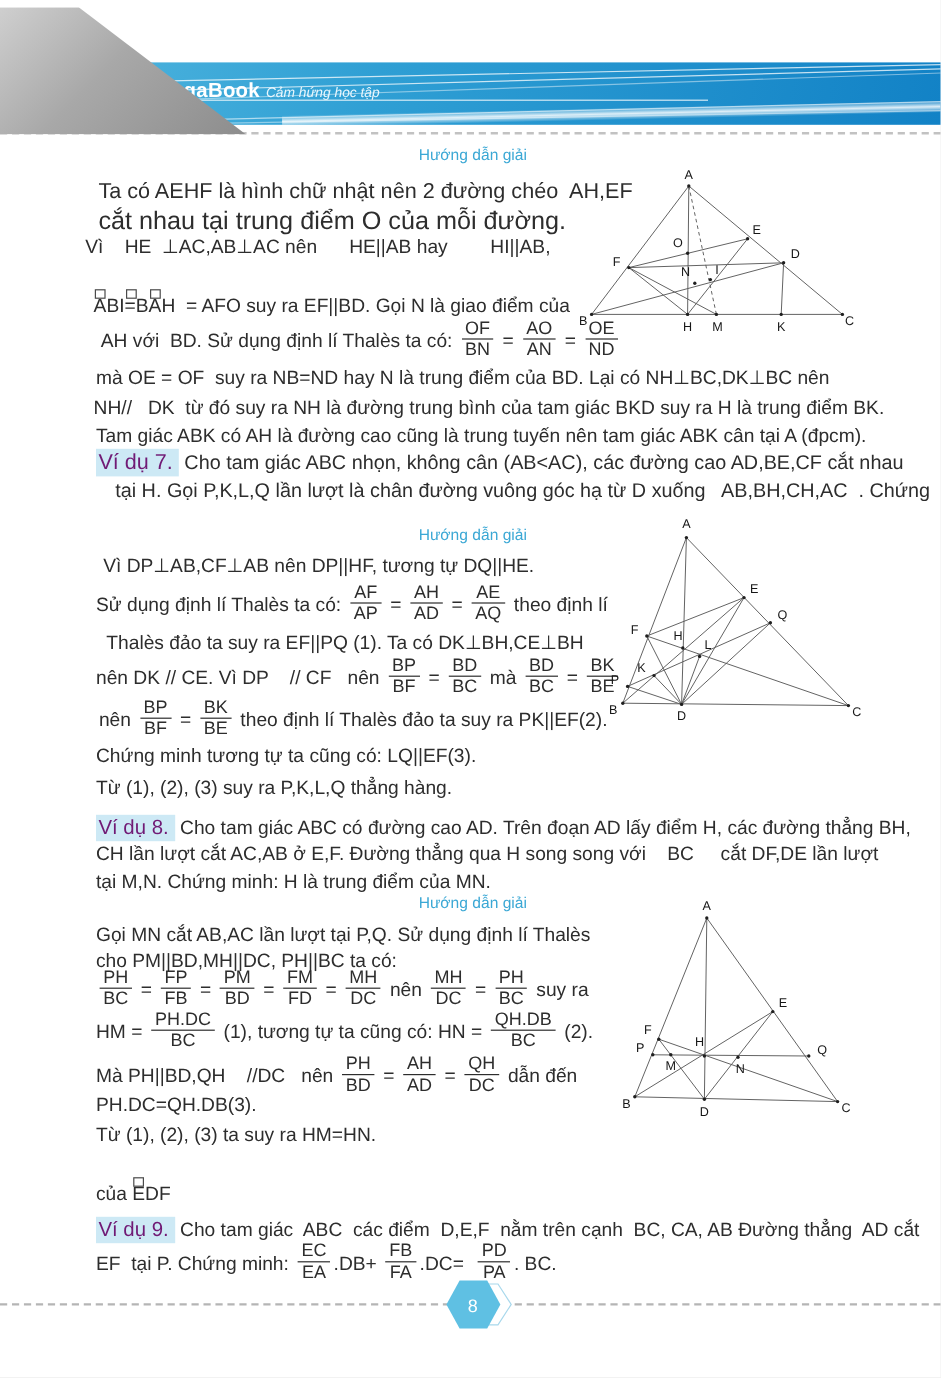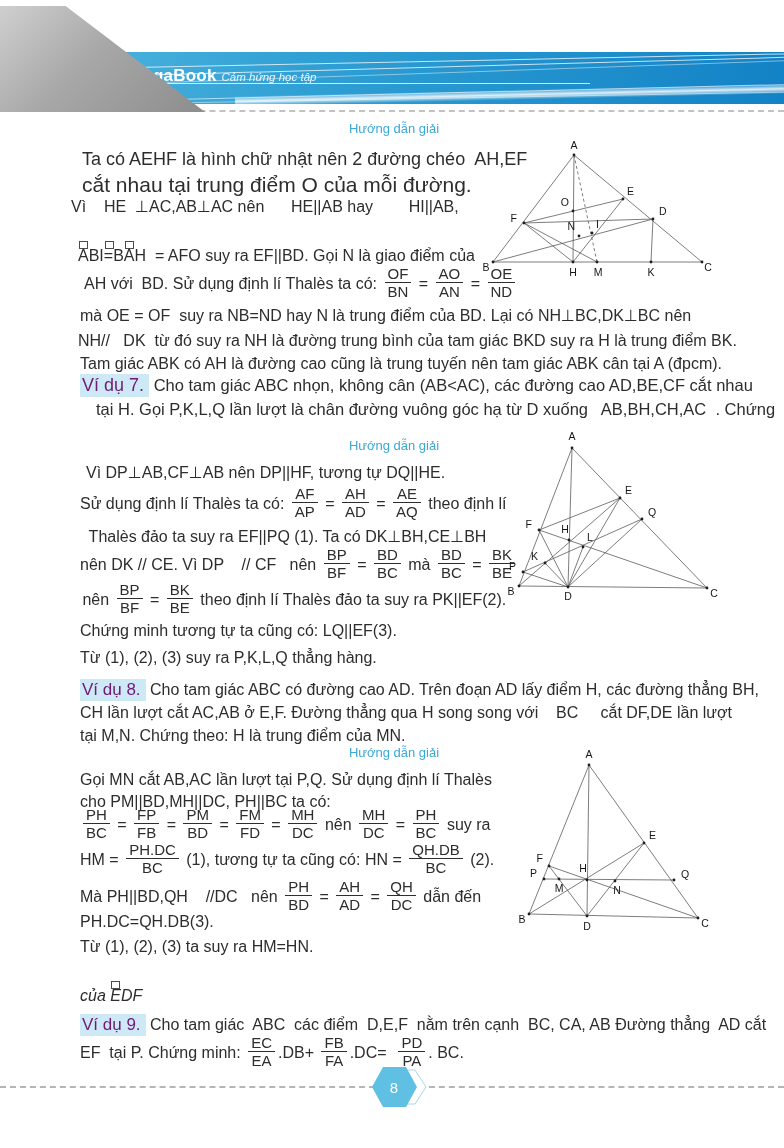--- a/index.html
+++ b/index.html
@@ -164,21 +164,21 @@
       <circle cx="24" cy="158" r="1.4"></circle>
       <text x="16" y="167" text-anchor="middle">B</text>
       <circle cx="73" cy="159" r="1.4"></circle>
       <text x="73" y="172" text-anchor="middle">D</text>
       <circle cx="212" cy="160" r="1.4"></circle>
       <text x="219" y="169" text-anchor="middle">C</text>
     </svg>
 
   <div class="line" style="left:80px;top:679px;"><span class="exlabel hl" style="background:#cde9f5;font-size:17px;">Ví dụ 8.</span><span> Cho tam giác ABC có đường cao AD. Trên đoạn AD lấy điểm H, các đường thẳng BH,</span></div>
   <div class="line" style="left:80px;top:703px;">CH lần lượt cắt AC,AB ở E,F. Đường thẳng qua H song song với    BC     cắt DF,DE lần lượt</div>
-  <div class="line" style="left:80px;top:726px;">tại M,N. Chứng theo: H là trung điểm của MN.</div>
+  <div class="line" style="left:80px;top:726px;">tại M,N. Chứng minh: H là trung điểm của MN.</div>
 
   <div class="heading" style="top:745px;color:#3ba8d5;">Hướng dẫn giải</div>
   <div class="line" style="left:80px;top:770px;">Gọi MN cắt AB,AC lần lượt tại P,Q. Sử dụng định lí Thalès</div>
   <div class="line" style="left:80px;top:792px;text-align:center;">cho PM||BD,MH||DC, PH||BC ta có:</div>
   <div class="line" style="left:80px;top:808px;"><span class="frac"><span class="num">PH</span><span class="den">BC</span></span> = <span class="frac"><span class="num">FP</span><span class="den">FB</span></span> = <span class="frac"><span class="num">PM</span><span class="den">BD</span></span> = <span class="frac"><span class="num">FM</span><span class="den">FD</span></span> = <span class="frac"><span class="num">MH</span><span class="den">DC</span></span> nên <span class="frac"><span class="num">MH</span><span class="den">DC</span></span> = <span class="frac"><span class="num">PH</span><span class="den">BC</span></span> suy ra</div>
   <div class="line" style="left:80px;top:843px;">HM = <span class="frac"><span class="num">PH.DC</span><span class="den">BC</span></span> (1), tương tự ta cũng có: HN = <span class="frac"><span class="num">QH.DB</span><span class="den">BC</span></span> (2).</div>
   <div class="line" style="left:80px;top:880px;">Mà PH||BD,QH    //DC   nên <span class="frac"><span class="num">PH</span><span class="den">BD</span></span> = <span class="frac"><span class="num">AH</span><span class="den">AD</span></span> = <span class="frac"><span class="num">QH</span><span class="den">DC</span></span> dẫn đến</div>
   <div class="line" style="left:80px;top:912px;">PH.DC=QH.DB(3).</div>
   <div class="line" style="left:80px;top:937px;">Từ (1), (2), (3) ta suy ra HM=HN.</div>
 
@@ -209,21 +209,21 @@
       <circle cx="159" cy="128" r="1.4"></circle>
       <text x="166" y="126" text-anchor="start">Q</text>
       <circle cx="14" cy="162" r="1.4"></circle>
       <text x="7" y="171" text-anchor="middle">B</text>
       <circle cx="72" cy="164" r="1.4"></circle>
       <text x="72" y="178" text-anchor="middle">D</text>
       <circle cx="183" cy="166" r="1.4"></circle>
       <text x="190" y="175" text-anchor="middle">C</text>
     </svg>
 
-  <div class="line" style="left:80px;top:986px;font-style:italic;">của <span class="hat">E</span>DF</div>
+  <div class="line" style="left:80px;top:986px;">của <span class="hat">E</span>DF</div>
 
   <div class="line" style="left:80px;top:1014px;"><span class="exlabel hl" style="background:#cde9f5;font-size:17px;">Ví dụ 9.</span><span> Cho tam giác  ABC  các điểm  D,E,F  nằm trên cạnh  BC, CA, AB Đường thẳng  AD cắt</span></div>
   <div class="line" style="left:80px;top:1036px;">EF  tại P. Chứng minh: <span class="frac"><span class="num">EC</span><span class="den">EA</span></span>.DB+ <span class="frac"><span class="num">FB</span><span class="den">FA</span></span>.DC=  <span class="frac"><span class="num">PD</span><span class="den">PA</span></span>. BC.</div>
 
   <div class="ftr-dash"></div>
   <svg class="badge" width="62" height="48" viewBox="0 0 62 48">
     <polygon points="14,24 25,7 49,7 60,24 49,41 25,41" fill="#ffffff" stroke="#a8d8ec" stroke-width="1"></polygon>
     <polygon points="6,24 17,4 40,4 51,24 40,44 17,44" fill="#5fc0e3"></polygon>
     <text x="28" y="30" text-anchor="middle" fill="#ffffff" font-size="15">8</text>
   </svg>

